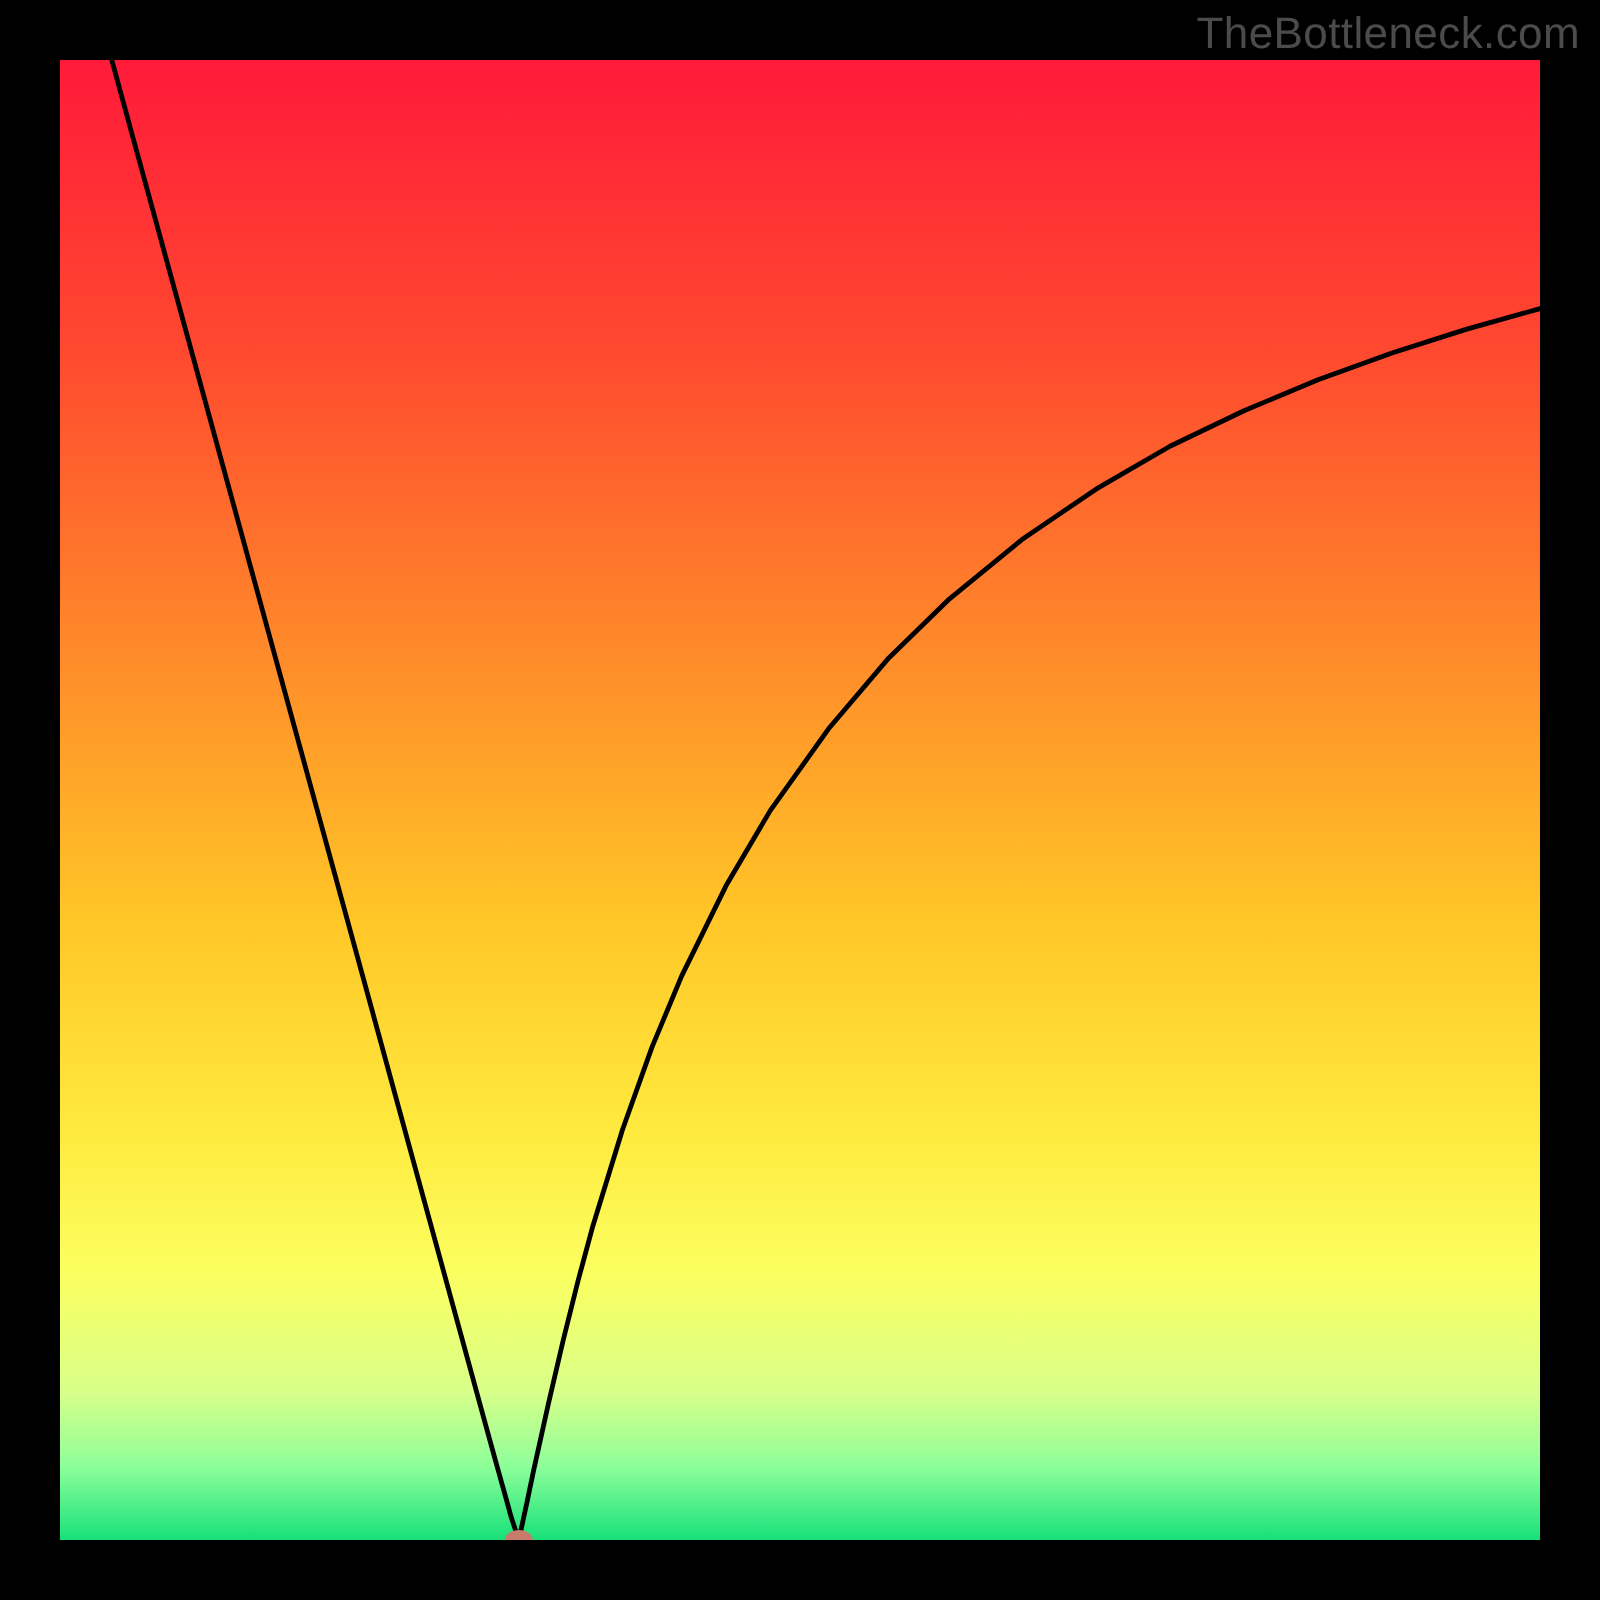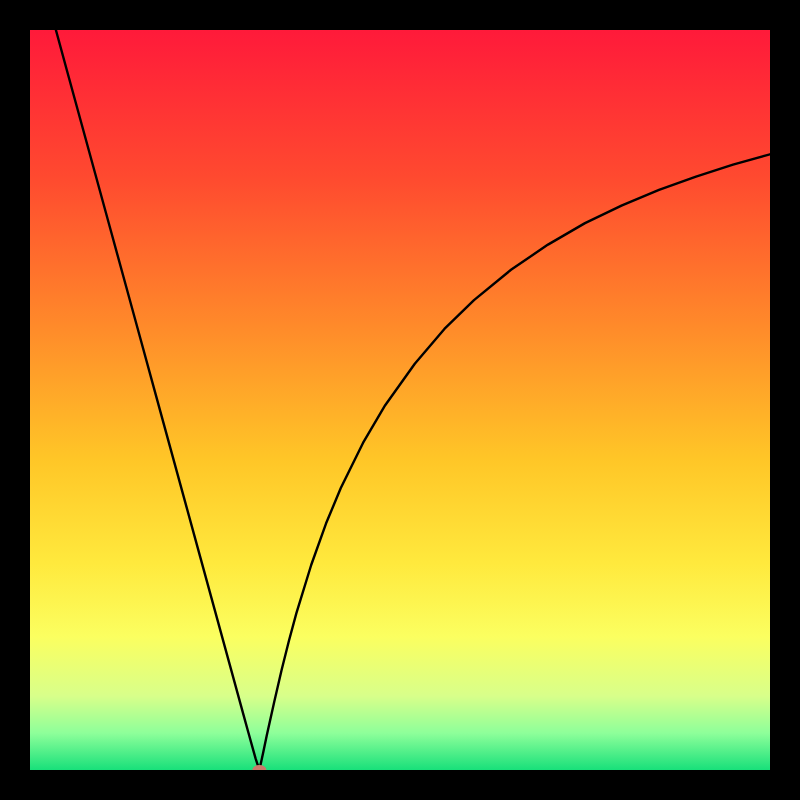--- a/index.html
+++ b/index.html
@@ -32,20 +32,21 @@
     font-size: 22px;
     font-weight: 500;
     letter-spacing: 0.2px;
     font-family: Arial, Helvetica, sans-serif;
   }
 </style>
 </head>
 <body>
 
 <div class="frame">
+  <div class="watermark">TheBottleneck.com</div>
   <svg class="plot" viewBox="0 0 740 740" preserveAspectRatio="none">
     <defs>
       <linearGradient id="grad" x1="0" y1="0" x2="0" y2="1">
           <stop offset="0%" stop-color="#ff1a3a"></stop>
           <stop offset="20%" stop-color="#ff4a2f"></stop>
           <stop offset="40%" stop-color="#ff8a2a"></stop>
           <stop offset="58%" stop-color="#ffc627"></stop>
           <stop offset="72%" stop-color="#ffe93d"></stop>
           <stop offset="82%" stop-color="#fbff60"></stop>
           <stop offset="90%" stop-color="#d8ff8a"></stop>

